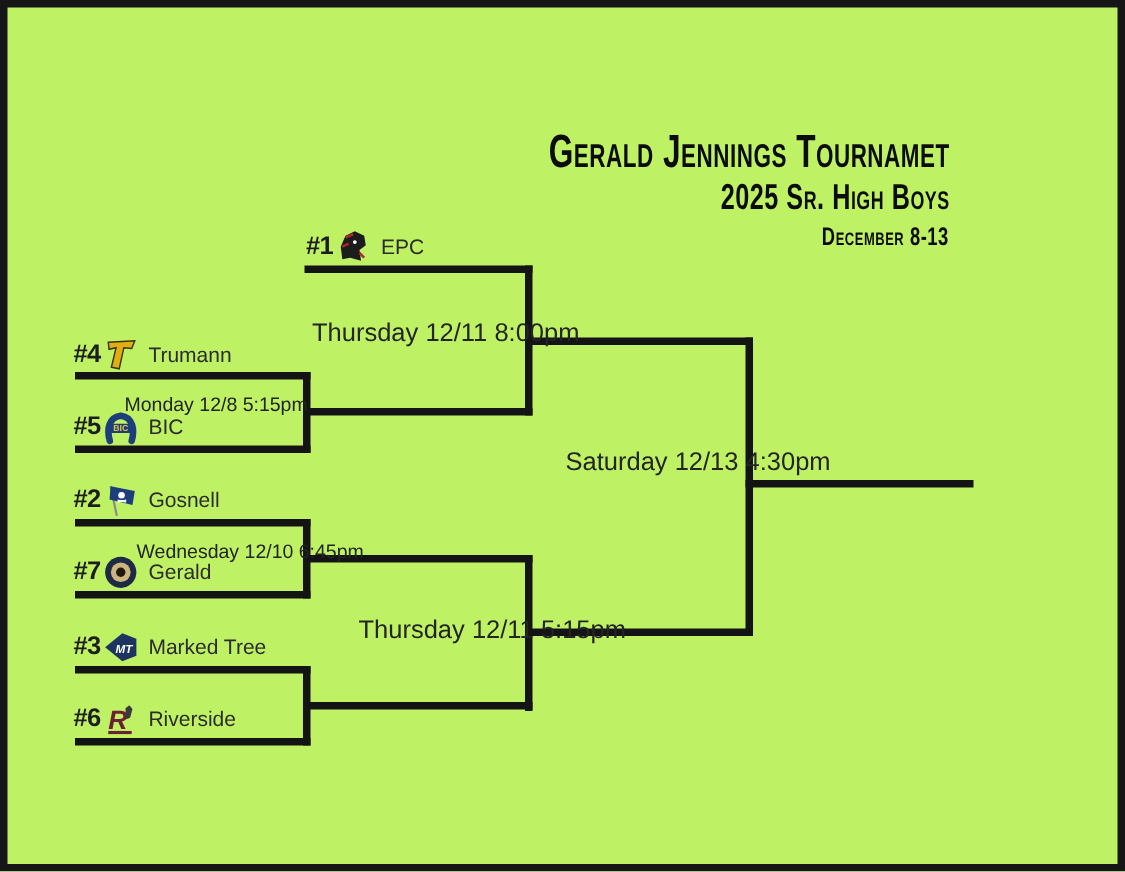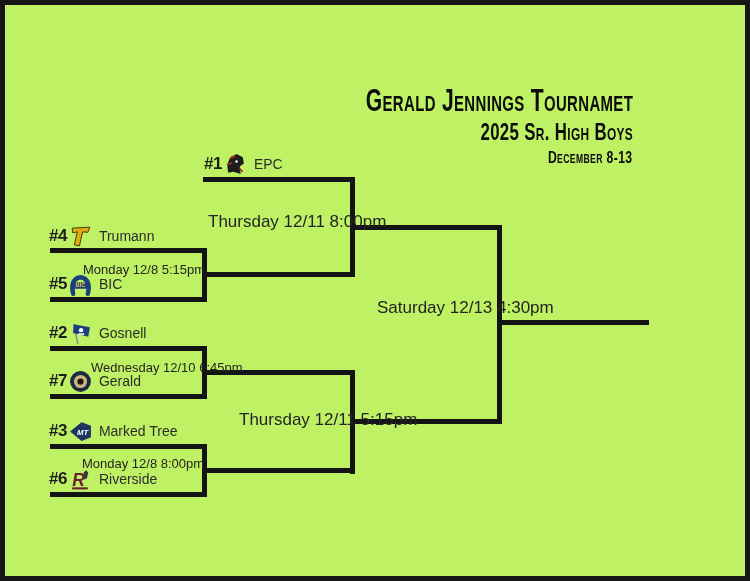--- a/index.html
+++ b/index.html
@@ -130,18 +130,17 @@
     <svg class="logo" viewBox="0 0 24 24">
       <text x="4" y="18" font-size="17" fill="#6d2033" font-weight="bold" font-style="italic">R</text>
       <path d="M15 5 l2.5 -2 l2 2.5 l-1.5 5.5 l-2.5 1 Z" fill="#3a3a3a"></path>
       <rect x="4" y="19.5" width="15" height="2" fill="#6d2033"></rect>
     </svg>
     <span class="tname">Riverside</span>
   </div>
 
   <div class="lbl time-sm" style="left:78px;top:257px;">Monday 12/8 5:15pm</div>
   <div class="lbl time-sm" style="left:86px;top:355px;text-align:center;">Wednesday 12/10 6:45pm</div>
-  <div class="lbl time-sm" style="left:77px;top:451px;">Monday 12/8 8:00pm</div>
   <div class="lbl time-lg" style="left:203px;top:207px;">Thursday 12/11 8:00pm</div>
   <div class="lbl time-lg" style="left:197px;top:405px;margin-left:37px;">Thursday 12/11 5:15pm</div>
   <div class="lbl time-lg" style="left:356px;top:293px;margin-left:16px;">Saturday 12/13 4:30pm</div>
 
 </div>
 
 </body></html>

